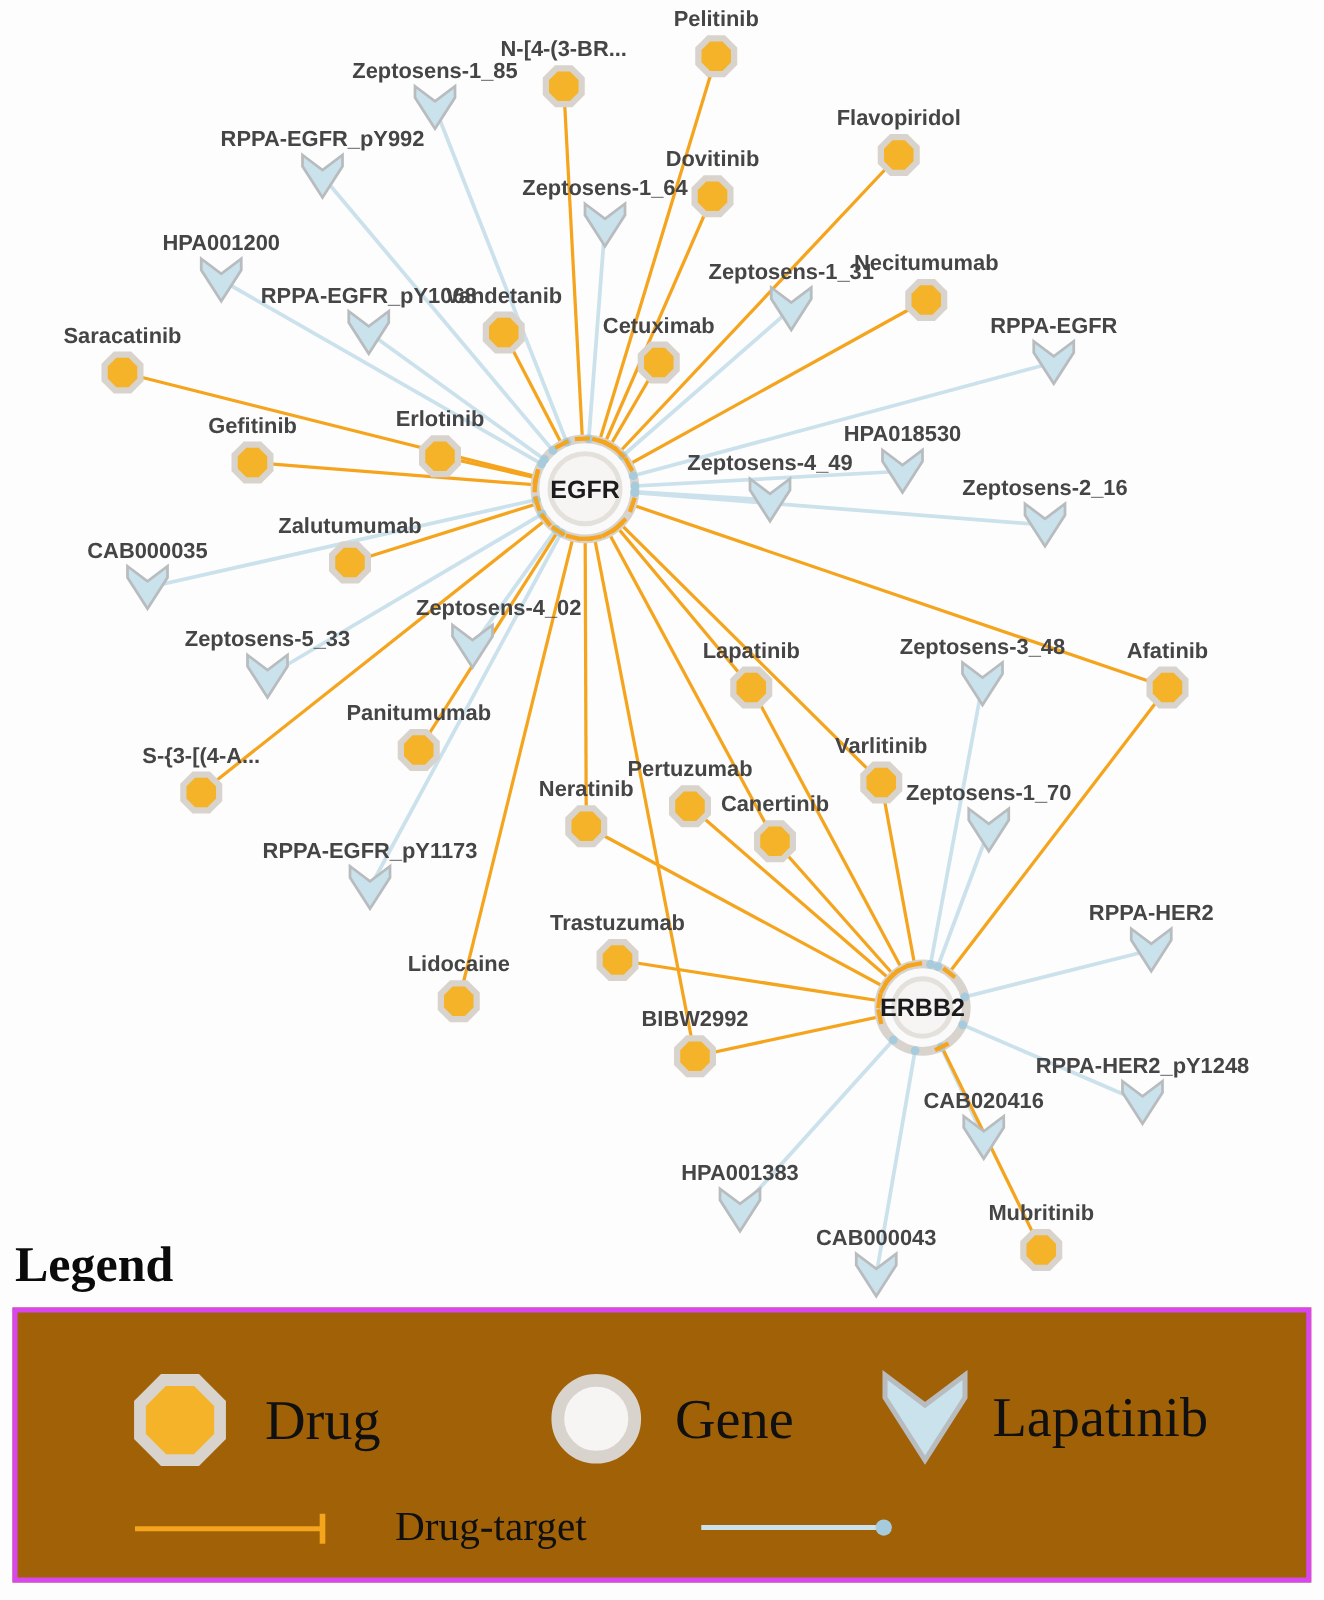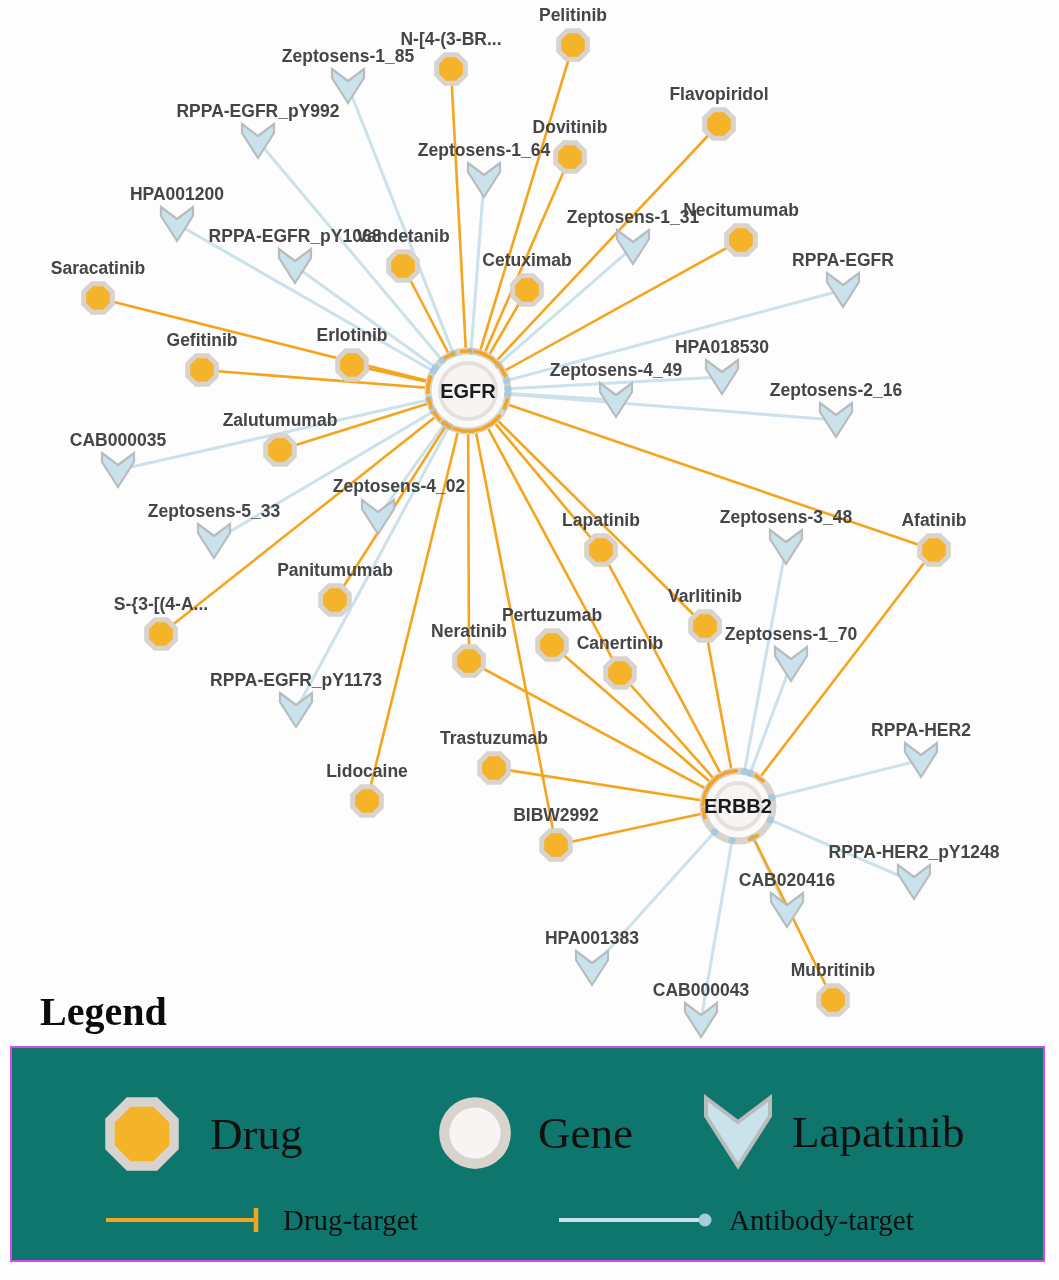--- a/index.html
+++ b/index.html
@@ -1,26 +1,26 @@
 <!DOCTYPE html>
 <html><head>
 <meta charset="utf-8">
 <style>
   html,body{margin:0;padding:0;background:#ffffff;}
   .stage{position:relative;width:1059px;height:1280px;background:#fdfdfd;overflow:hidden;
          font-family:"Liberation Sans",sans-serif;}
   #net{position:absolute;left:0;top:0;}
   .node-label{font:700 17.5px "Liberation Sans",sans-serif;}
   .gene-label{font:700 20px "Liberation Sans",sans-serif;}
-  .legend-title{position:absolute;left:12px;top:988px;font:700 40px "Liberation Serif",serif;color:#0b0b0b;margin-left:28px;}
+  .legend-title{position:absolute;left:12px;top:988px;font:700 40px "Liberation Serif",serif;color:#0b0b0b;}
   .legend-box{position:absolute;left:10px;top:1046px;width:1031px;height:212px;
-              border:2px solid #d946ef;background:#0f766e;}
+              border:4px solid #d946ef;background:#a16207;}
   .litem{position:absolute;display:flex;align-items:center;}
   .litem .lab{font:400 45px "Liberation Serif",serif;color:#101010;white-space:nowrap;}
-  .litem.small .lab{font-size:29px;}
+  .litem.small .lab{font-size:33px;margin-left:31px;}
   #li-drug{left:88px;top:44px;gap:26px;}
   #li-gene{left:422px;top:44px;gap:22px;}
   #li-antibody{left:686px;top:46px;gap:14px;}
   #li-dt{left:92px;top:154px;gap:14px;}
   #li-at{left:545px;top:154px;gap:12px;}
 </style>
 </head>
 <body>
 
 <div class="stage">
@@ -265,17 +265,16 @@
         <line x1="152" y1="6" x2="152" y2="30" stroke-width="4.5" stroke="#F5A41D"></line>
       </svg>
       <span class="lab">Drug-target</span>
     </div>
 
     <div class="litem small" id="li-at">
       <svg width="160" height="36">
         <line x1="2" y1="18" x2="142" y2="18" stroke-width="4" stroke="#CBE1EB"></line>
         <circle cx="148" cy="18" r="6.5" fill="#A5CBDD"></circle>
       </svg>
-      <span class="lab">Antibody-target</span>
     </div>
 
   </div>
 </div>
 
 </body></html>

